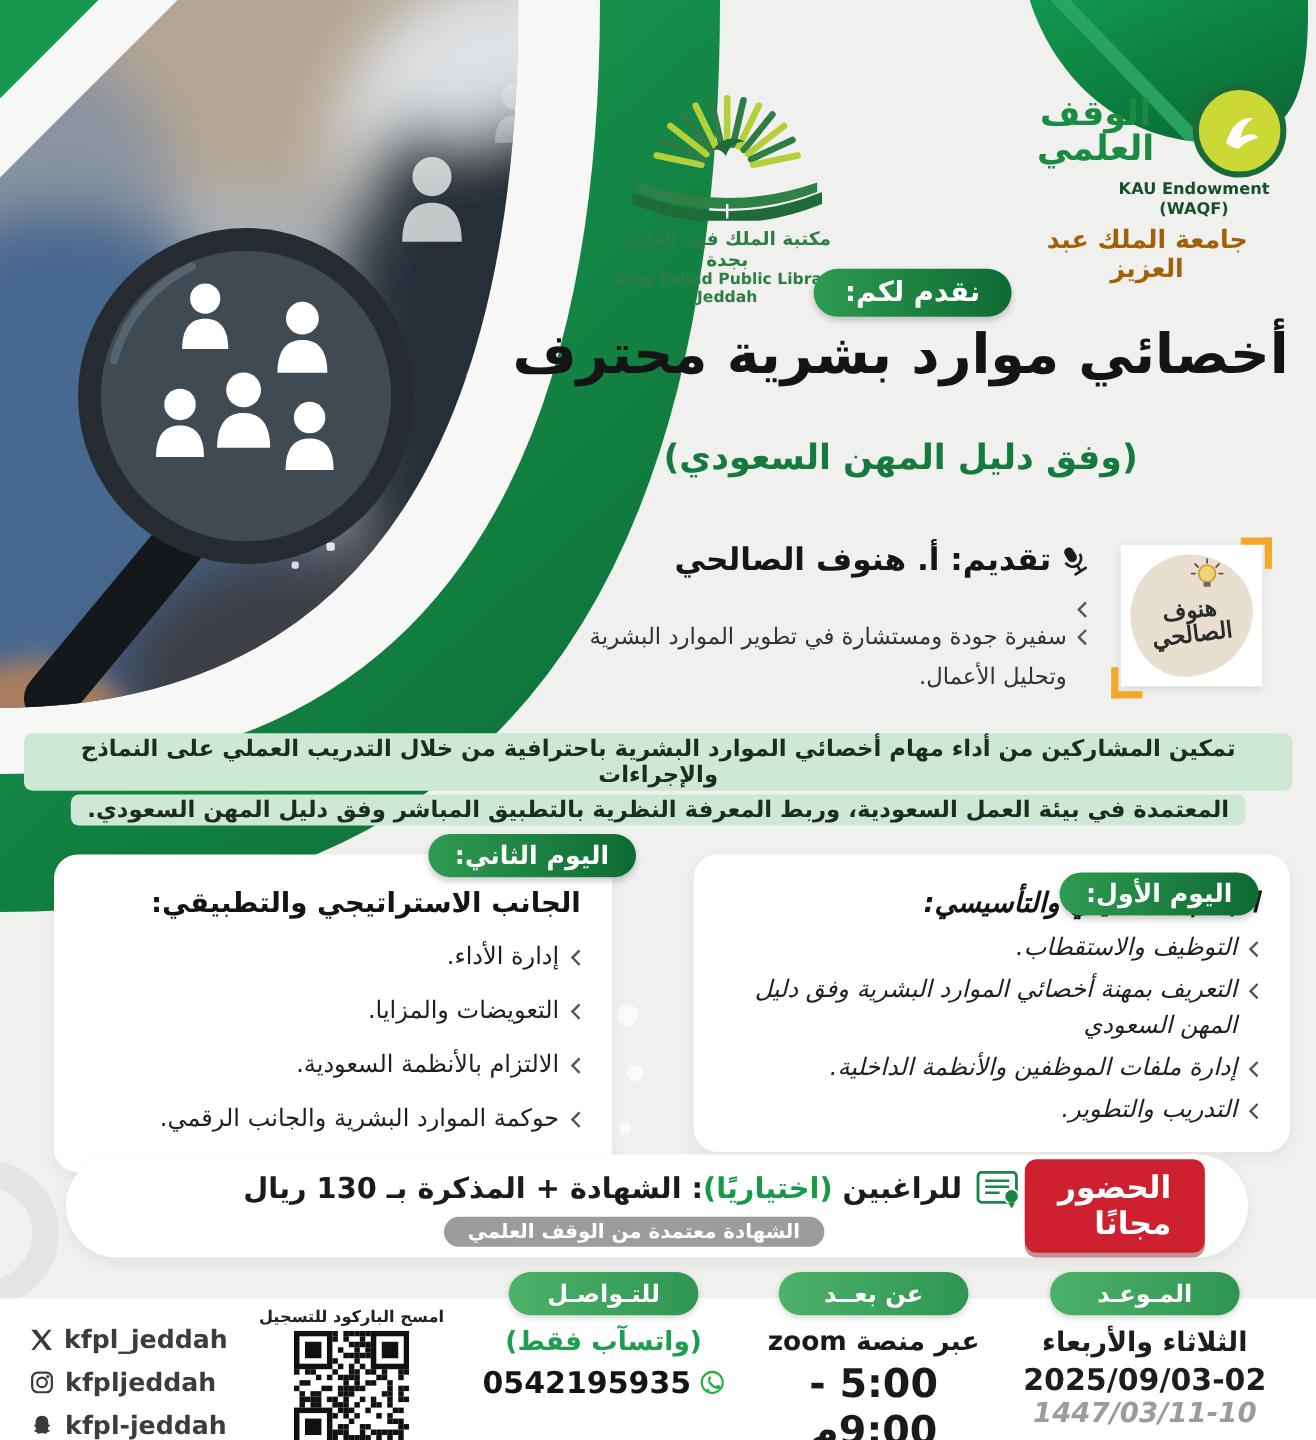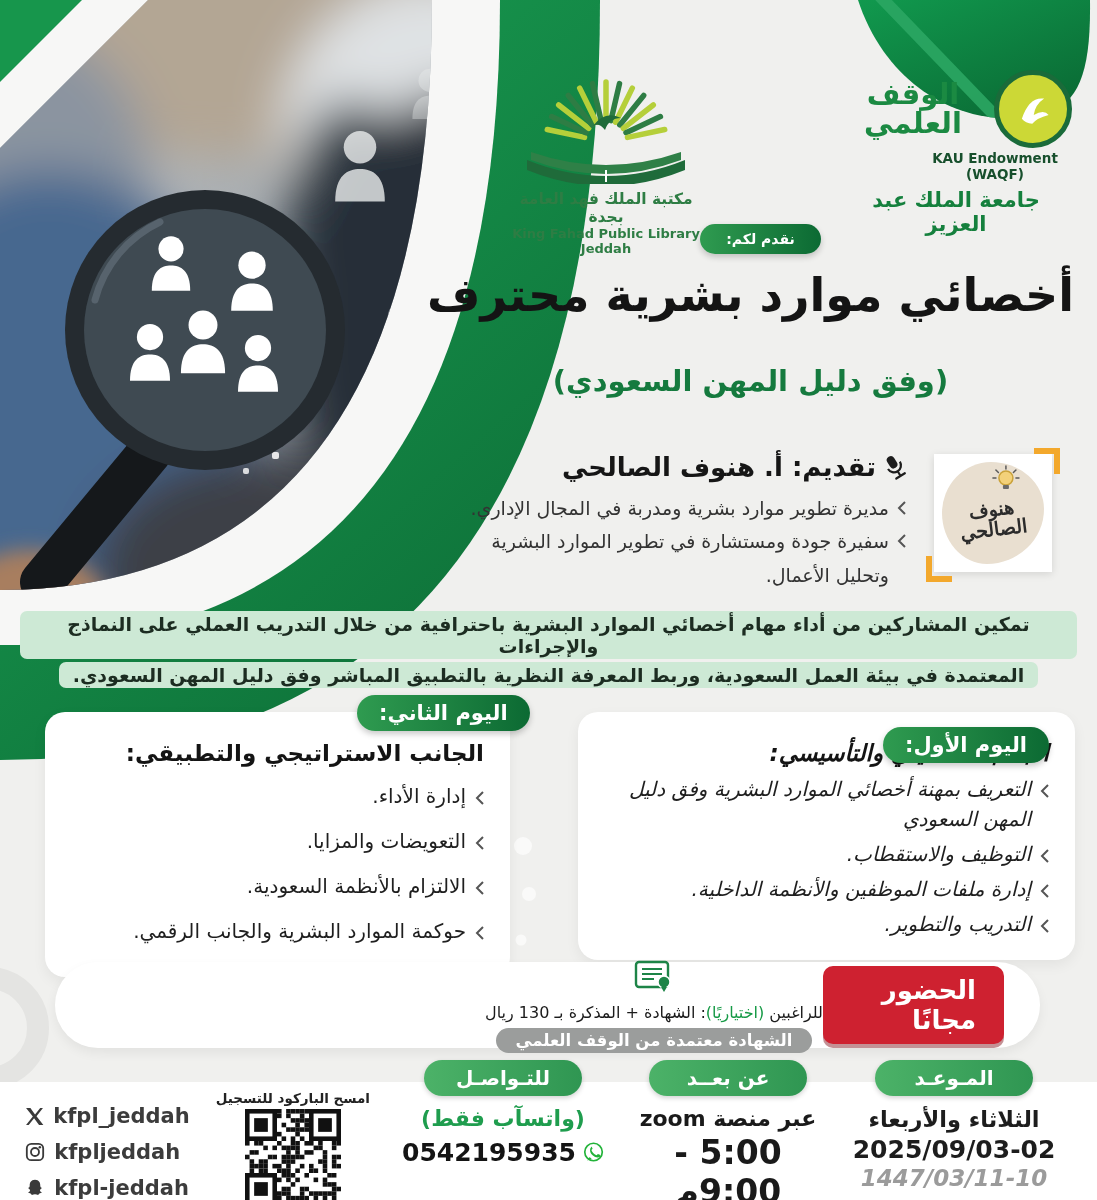--- a/index.html
+++ b/index.html
@@ -13,26 +13,26 @@
 
   
   .lib-logo{position:absolute;left:500px;top:64px;width:212px;text-align:center;z-index:2;}
   .lib-logo .ar{font-size:15.5px;font-weight:800;color:#2e7d44;margin-top:2px;}
   .lib-logo .en{font-size:13px;font-weight:700;color:#2e7d44;direction:ltr;}
   .kau-logo{position:absolute;left:840px;top:70px;width:232px;z-index:2;text-align:center;}
   .kau-row{display:flex;align-items:center;gap:8px;}
   .kau-circle{width:78px;height:78px;border-radius:50%;background:#ccd836;border:5px solid #1a6b3a;flex:0 0 auto;display:flex;align-items:center;justify-content:center;}
   .kau-callig{flex:1;font-size:29px;font-weight:800;color:#1b8a42;line-height:1;}
   .kau-en{width:154px;text-align:center;direction:ltr;font-size:13.5px;font-weight:800;color:#174f2c;margin-top:2px;}
-  .kau-uni{font-size:21px;font-weight:800;color:#15803d;margin-top:6px;letter-spacing:1px;}
+  .kau-uni{font-size:21px;font-weight:800;color:#a16207;margin-top:6px;letter-spacing:1px;}
 
   
   .intro-wrap{position:absolute;left:424px;top:224px;width:673px;text-align:center;z-index:2;}
   .pill-intro{display:inline-block;padding:7px 26px;border-radius:22px;color:#fff;
-    background:linear-gradient(90deg,#2f9b50,#0c6a33);font-size:14px;font-weight:800;
+    background:linear-gradient(90deg,#2f9b50,#0c6a33);font-size:23px;font-weight:800;
     box-shadow:0 3px 6px rgba(0,0,0,.2);}
   .main-title{position:absolute;left:404px;top:268px;width:693px;text-align:center;
     font-size:46px;font-weight:800;color:#141414;z-index:2;}
   .sub-title{position:absolute;left:404px;top:364px;width:693px;text-align:center;
     font-size:29px;font-weight:800;color:#157a3e;z-index:2;}
 
   
   .presenter{position:absolute;left:440px;top:450px;width:612px;display:flex;gap:20px;z-index:2;}
   .stamp-wrap{position:relative;width:126px;flex:0 0 auto;}
   .stamp{position:relative;width:118px;height:118px;background:#fff;box-shadow:0 2px 8px rgba(0,0,0,.12);
@@ -71,21 +71,21 @@
   .day-box.left .day-li{margin:15px 0;}
   .day-li .chv{margin-top:10px;}
 
   
   .price-bar{position:absolute;left:55px;top:962px;width:985px;height:86px;background:#fff;
     border-radius:43px;box-shadow:0 5px 12px rgba(0,0,0,.06);display:flex;align-items:center;
     justify-content:space-between;padding:0 36px 0 0;z-index:2;}
   .free-badge{background:#ce2130;color:#fff;font-size:26px;font-weight:700;border-radius:10px;
     padding:9px 28px;box-shadow:0 4px 0 rgba(125,10,20,.45);}
   .optional{display:flex;flex-direction:column;align-items:center;gap:6px;margin-left:430px;}
-  .opt-line{display:flex;align-items:center;gap:10px;font-size:16px;font-weight:400;color:#1b1b1b;white-space:nowrap;flex-direction:column;}
+  .opt-line{display:flex;align-items:center;gap:10px;font-size:24px;font-weight:700;color:#1b1b1b;white-space:nowrap;}
   .opt-green{color:#169a46;}
   .accred-pill{background:#9b9d9c;color:#fff;font-size:16.5px;font-weight:800;border-radius:16px;padding:3px 20px;}
 
   
   .footer-strip{position:absolute;left:0;top:1082px;width:1097px;height:118px;background:#ffffff;z-index:1;}
   .fcol{position:absolute;top:1060px;text-align:center;z-index:2;}
   .fcol.schedule{left:848px;width:212px;}
   .fcol.remote{left:622px;width:212px;}
   .fcol.contact{left:402px;width:202px;}
   .fpill{display:inline-block;min-width:158px;padding:6px 20px;border-radius:19px;color:#fff;
@@ -266,21 +266,20 @@
             <line x1="11" y1="19" x2="11" y2="24" stroke="#1d1d1d" stroke-width="2.2"></line>
             <line x1="6" y1="24.5" x2="16" y2="24.5" stroke="#1d1d1d" stroke-width="2.2" stroke-linecap="round"></line>
           </g>
         </svg>
         <span>تقديم: أ. هنوف الصالحي</span>
       </div>
       <div class="p-bullet">
         <svg class="chv" width="9" height="14" viewBox="0 0 9 14">
             <polyline points="8,1 2,7 8,13" fill="none" stroke="#555" stroke-width="2"></polyline>
           </svg>
-        <span>مديرة تطوير موارد بشرية ومدربة في المجال الإداري.</span>
       </div>
       <div class="p-bullet">
         <svg class="chv" width="9" height="14" viewBox="0 0 9 14">
             <polyline points="8,1 2,7 8,13" fill="none" stroke="#555" stroke-width="2"></polyline>
           </svg>
         <span>سفيرة جودة ومستشارة في تطوير الموارد البشرية وتحليل الأعمال.</span>
       </div>
     </div>
   </div>
 
@@ -291,27 +290,27 @@
 
   <div class="day-badge b1">اليوم الأول:</div>
   <div class="day-badge b2">اليوم الثاني:</div>
 
   <div class="day-box right">
     <div class="day-head">الجانب التشغيلي والتأسيسي:</div>
     <div class="day-li">
       <svg class="chv" width="9" height="14" viewBox="0 0 9 14">
           <polyline points="8,1 2,7 8,13" fill="none" stroke="#555" stroke-width="2"></polyline>
         </svg>
+      <span>التوظيف والاستقطاب.</span>
+    </div>
+    <div class="day-li">
+      <svg class="chv" width="9" height="14" viewBox="0 0 9 14">
+          <polyline points="8,1 2,7 8,13" fill="none" stroke="#555" stroke-width="2"></polyline>
+        </svg>
       <span>التعريف بمهنة أخصائي الموارد البشرية وفق دليل المهن السعودي</span>
-    </div>
-    <div class="day-li">
-      <svg class="chv" width="9" height="14" viewBox="0 0 9 14">
-          <polyline points="8,1 2,7 8,13" fill="none" stroke="#555" stroke-width="2"></polyline>
-        </svg>
-      <span>التوظيف والاستقطاب.</span>
     </div>
     <div class="day-li">
       <svg class="chv" width="9" height="14" viewBox="0 0 9 14">
           <polyline points="8,1 2,7 8,13" fill="none" stroke="#555" stroke-width="2"></polyline>
         </svg>
       <span>إدارة ملفات الموظفين والأنظمة الداخلية.</span>
     </div>
     <div class="day-li">
       <svg class="chv" width="9" height="14" viewBox="0 0 9 14">
           <polyline points="8,1 2,7 8,13" fill="none" stroke="#555" stroke-width="2"></polyline>

